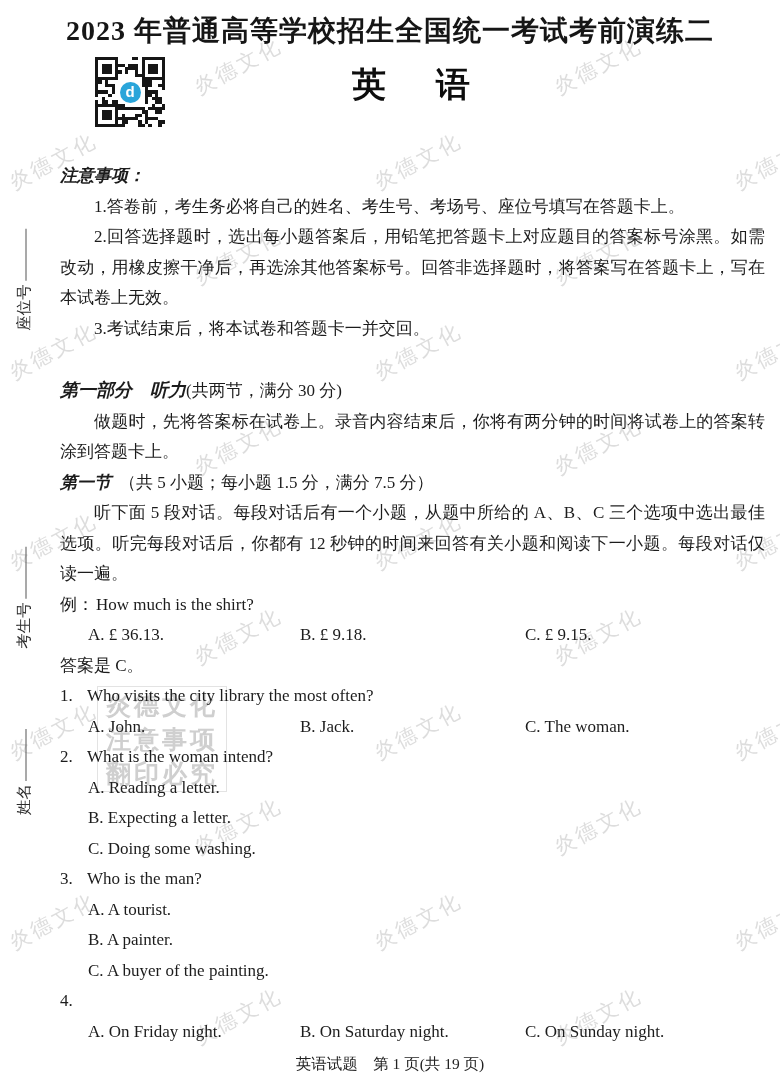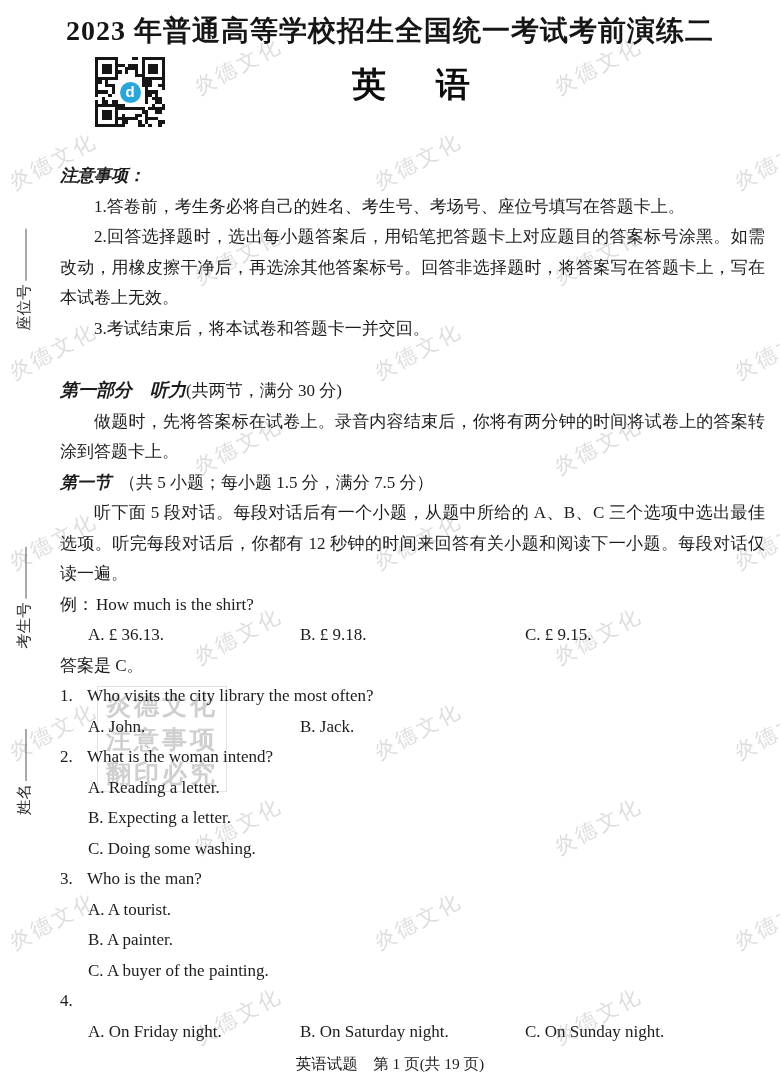--- a/index.html
+++ b/index.html
@@ -388,20 +388,21 @@
     </div>
     <p>答案是 C。</p>
 
     <p class="q">
       <span class="qnum">1.</span>
       <span>Who visits the city library the most often?</span>
     </p>
     <div class="optrow">
       <span>A. John.</span>
       <span>B. Jack.</span>
+      <span>C. The woman.</span>
     </div>
 
     <p class="q">
       <span class="qnum">2.</span>
       <span>What is the woman intend?</span>
     </p>
     <p class="opt-stack">A. Reading a letter.</p>
     <p class="opt-stack">B. Expecting a letter.</p>
     <p class="opt-stack">C. Doing some washing.</p>
 

